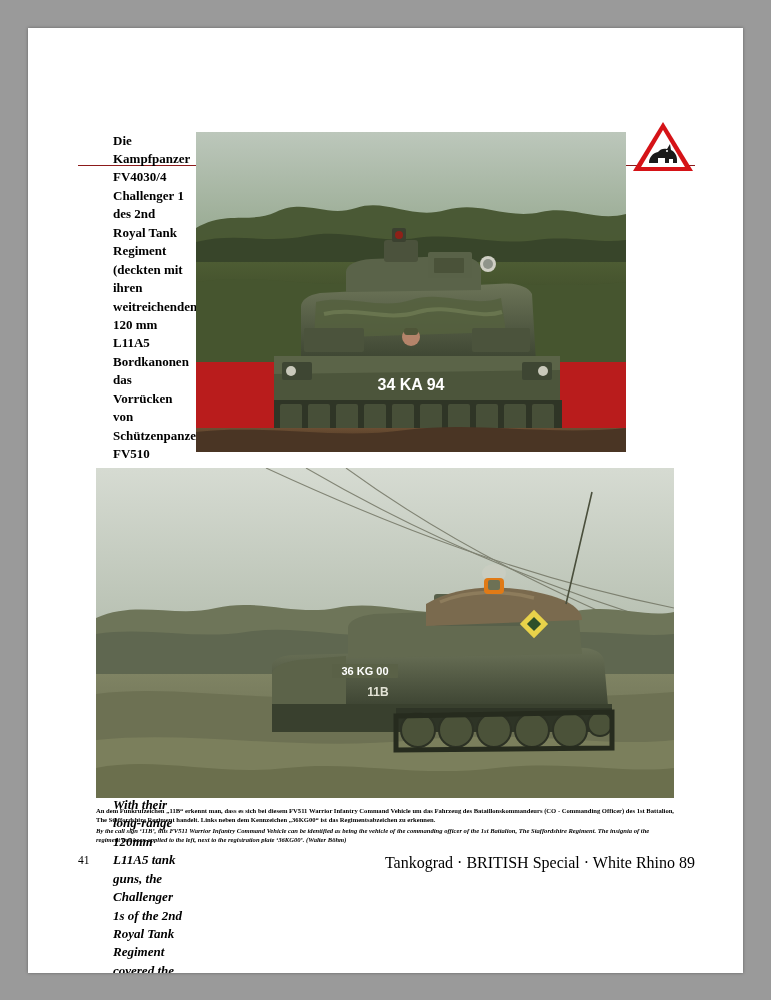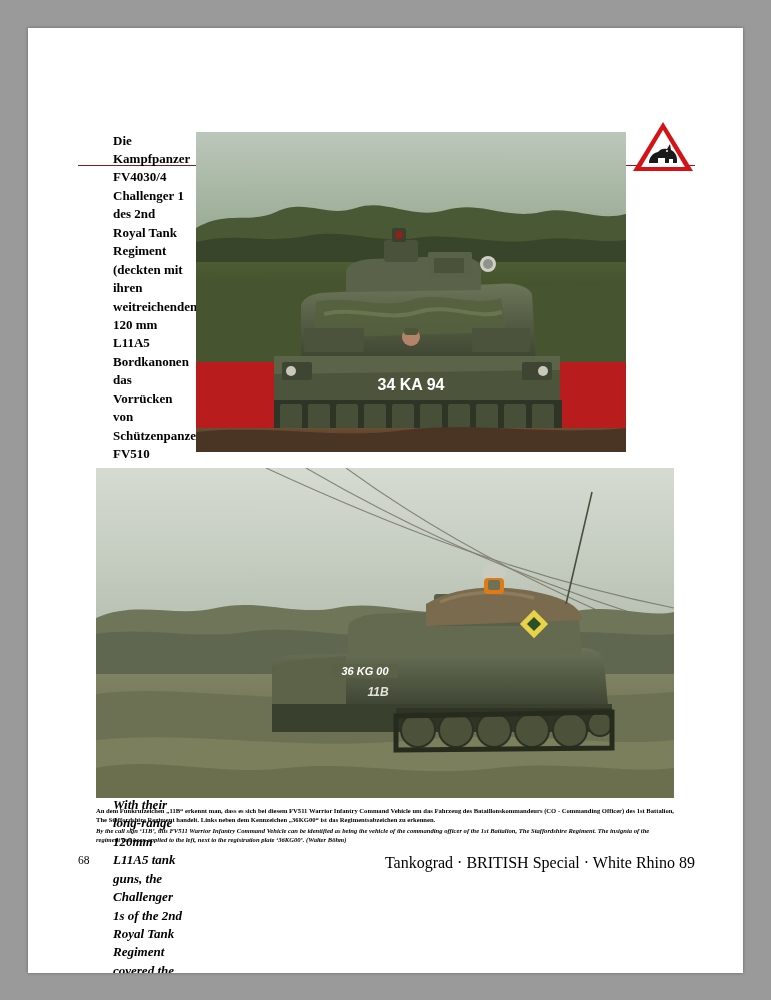--- a/index.html
+++ b/index.html
@@ -84,21 +84,20 @@
     left: 168px;
     top: 104px;
     width: 430px;
     height: 320px;
   }
   .photo2 {
     left: 68px;
     top: 440px;
     width: 578px;
     height: 330px;
-    font-style: italic;
   }
   .photo svg { display: block; width: 100%; height: 100%; }
 
   
   .bottom-caption {
     position: absolute;
     left: 68px;
     top: 778px;
     width: 578px;
     font-size: 6.6px;
@@ -329,17 +328,17 @@
       <path d="M0 300 C60 288 120 308 190 300 C260 292 320 310 400 300 C470 292 530 306 578 300 L578 330 L0 330 Z" fill="#6b6f4d"></path>
     </svg>
   </div>
 
   <div class="bottom-caption">
     <span class="de">An dem Funkrufzeichen „11B“ erkennt man, dass es sich bei diesem FV511 Warrior Infantry Command Vehicle um das Fahrzeug des Bataillonskommandeurs (CO - Commanding Officer) des 1st Battalion, The Staffordshire Regiment handelt. Links neben dem Kennzeichen „36KG00“ ist das Regimentsabzeichen zu erkennen.</span>
     <span class="en">By the call sign ‘11B’, this FV511 Warrior Infantry Command Vehicle can be identified as being the vehicle of the commanding officer of the 1st Battalion, The Staffordshire Regiment. The insignia of the regiment has been applied to the left, next to the registration plate ‘36KG00’. (Walter Böhm)</span>
   </div>
 
   <div class="footer">
-    <div class="folio">68</div>
+    <div class="folio">41</div>
     <div class="footer-title">Tankograd · BRITISH Special · White Rhino 89</div>
   </div>
 
 </div>
 
 </body></html>

